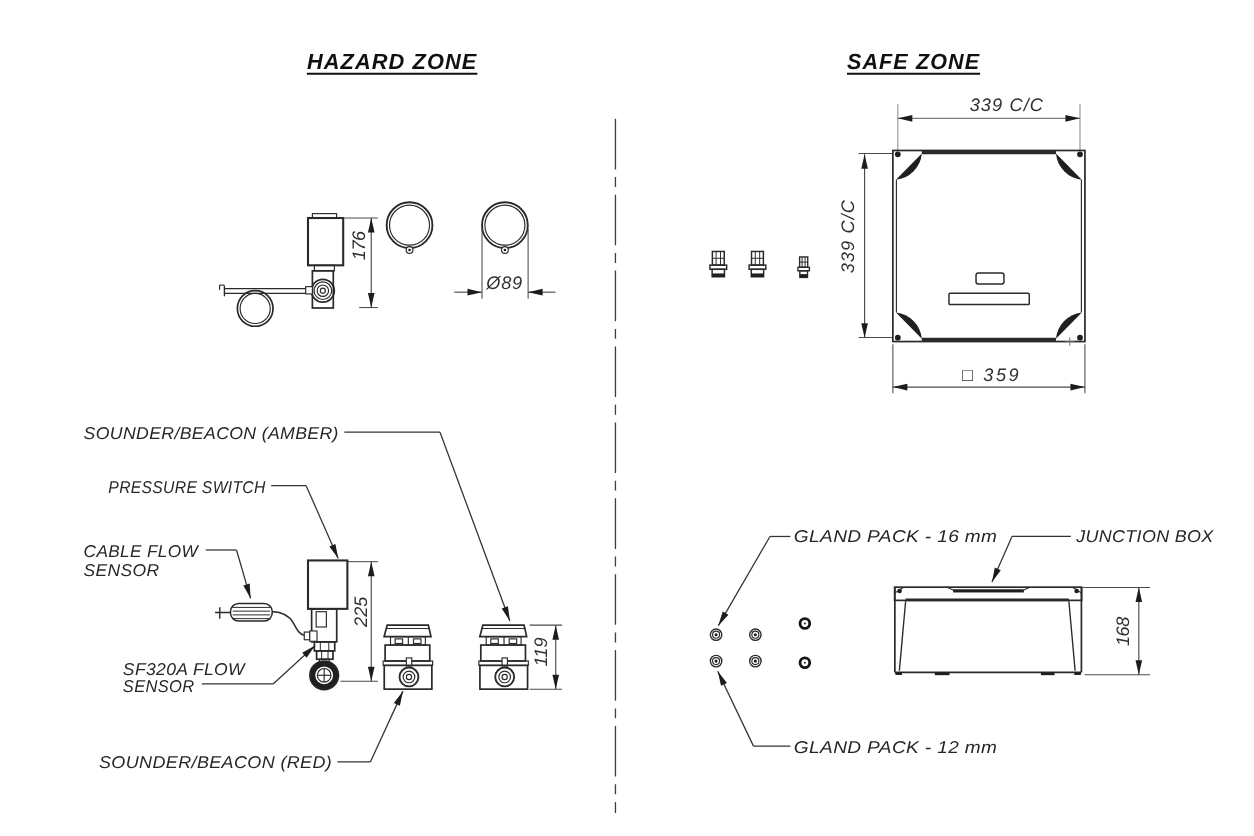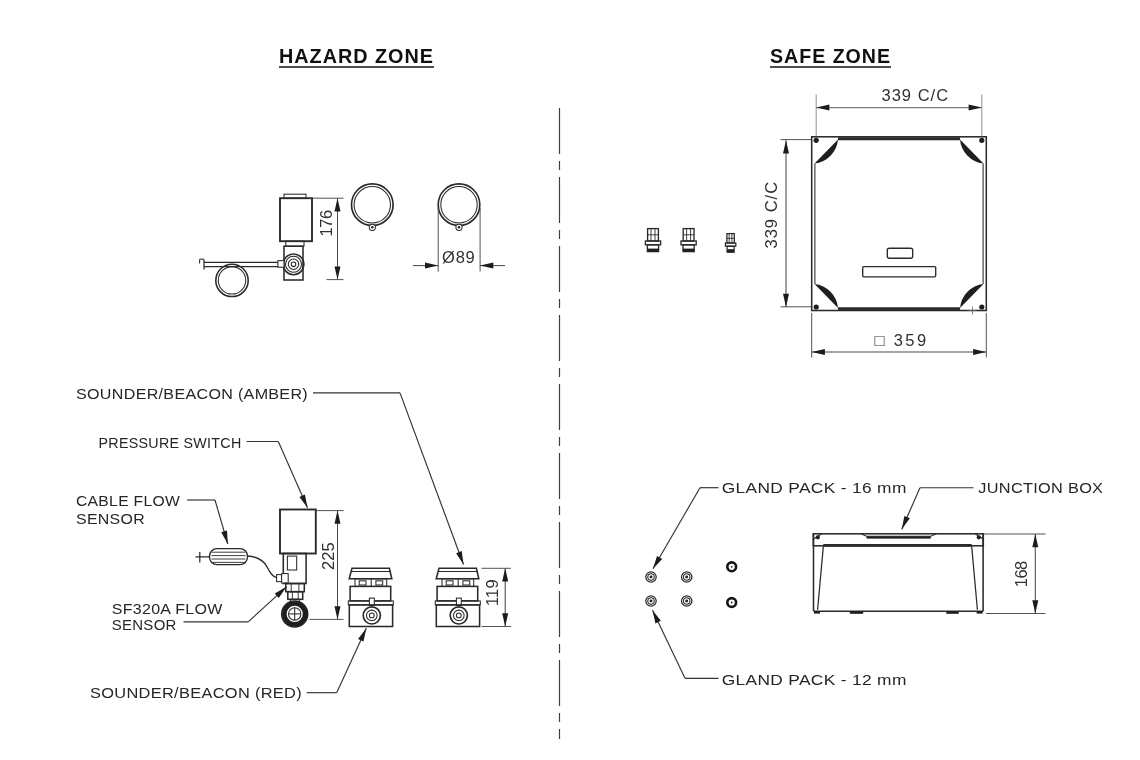--- a/index.html
+++ b/index.html
@@ -1,17 +1,17 @@
 <!DOCTYPE html>
 <html><head>
 <meta charset="utf-8">
 <style>
   html,body{margin:0;padding:0;background:#ffffff;}
   .page{position:relative;width:1140px;height:760px;background:#ffffff;overflow:hidden;
-        font-family:"Liberation Sans","DejaVu Sans",sans-serif;}
+        font-family:"Liberation Sans","DejaVu Sans",sans-serif;font-style:italic;}
   svg{display:block}
   svg text{font-family:"Liberation Sans","DejaVu Sans",sans-serif;fill:#262626;}
   .lbl{font-size:15.5px;letter-spacing:.3px;}
   .dim{font-size:16.5px;fill:#303030;letter-spacing:.4px;}
   .hdr{font-size:20px;font-weight:700;fill:#101010;letter-spacing:1px;}
   .o{fill:none;stroke:#2a2a2a;}
   .fw{fill:#ffffff;stroke:#2a2a2a;}
   .w09{stroke-width:.9}.w1{stroke-width:1.05}.w12{stroke-width:1.25}.w13{stroke-width:1.35}
   .w15{stroke-width:1.55}.w17{stroke-width:1.7}.w2{stroke-width:1.9}.w26{stroke-width:2.6}.w3{stroke-width:2.9}
   .dk{fill:#1f1f1f;stroke:none}

